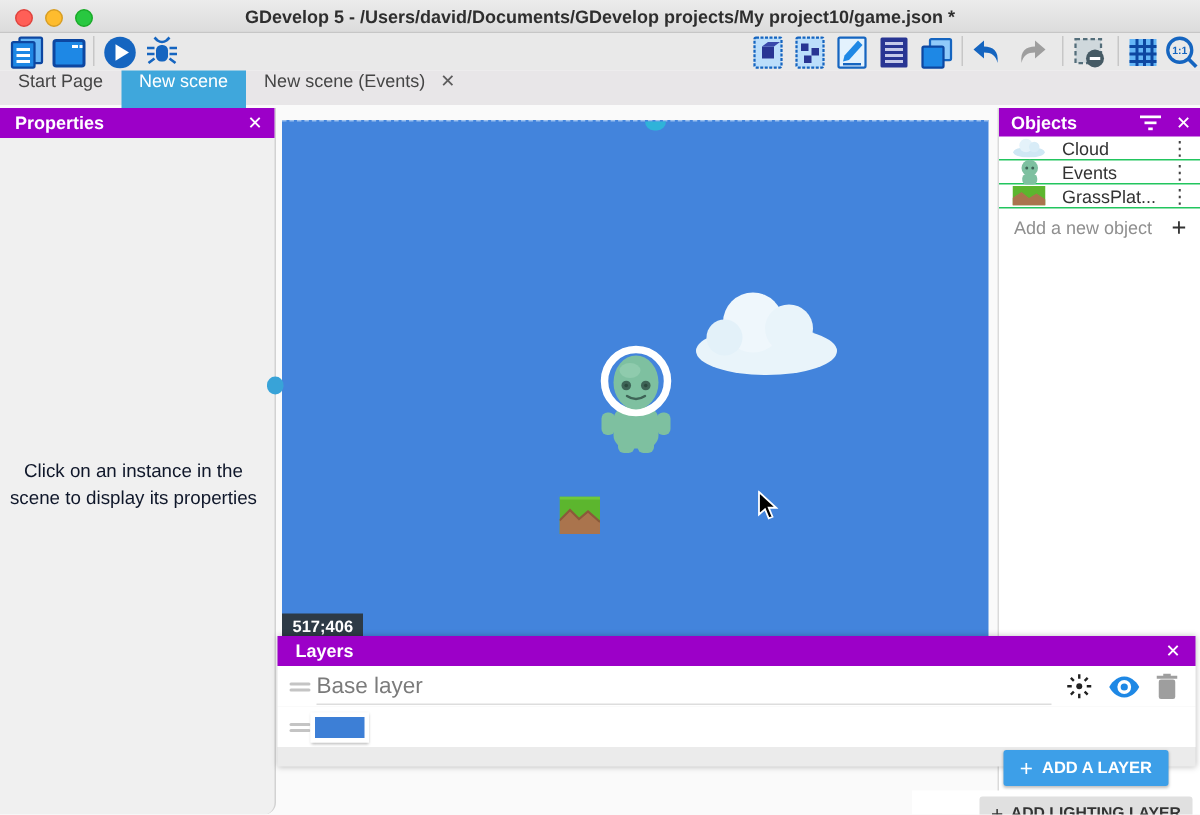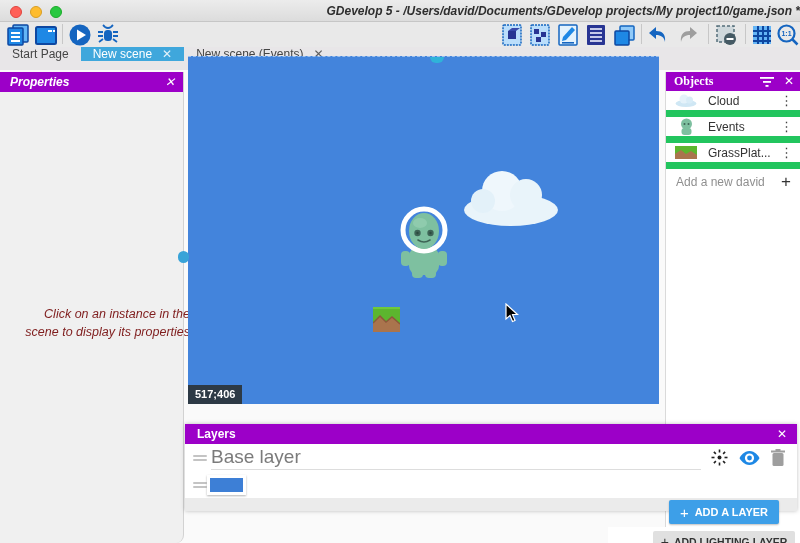--- a/index.html
+++ b/index.html
@@ -8,61 +8,61 @@
 
   
   .titlebar { position:absolute; left:0; top:0; width:800px; height:22px;
     background:linear-gradient(#ececec,#dcdcdc); border-bottom:1px solid #c6c6c6;
     display:flex; align-items:center; }
   .traffic { display:flex; gap:8px; position:absolute; left:10px; top:6px; }
   .light { width:12px; height:12px; border-radius:50%; }
   .light.red { background:#ff5f57; border:1px solid #e0443e; }
   .light.yellow { background:#febc2e; border:1px solid #d89e24; }
   .light.green { background:#28c840; border:1px solid #1aab29; }
-  .win-title { width:100%; text-align:right; font-size:12px; color:#2e2e2e; font-weight:700;font-style:italic; }
+  .win-title { width:100%; text-align:center; font-size:12px; color:#2e2e2e; font-weight:700; }
 
   
   .toolbar { position:absolute; left:0; top:22px; width:800px; height:25px; background:#e9e9e9; }
   .tbicon { position:absolute; top:1px; width:24px; height:24px; }
   .tbdiv { position:absolute; top:2px; width:1px; height:20px; background:#c7c7c7; }
 
   
   .tabbar { position:absolute; left:0; top:47px; width:800px; height:23px; background:#e8e6e8;
     display:flex; align-items:flex-start; font-size:12px; }
   .tab { display:flex; align-items:center; padding:0 12px; gap:10px; color:#454545; }
-  .tab.active { background:#3fa7dc; color:#fff; }
+  .tab.active { background:#3fa7dc; color:#fff;flex-direction:column; }
   .tab .tclose { font-size:12px; opacity:.85; }
 
   
   .phead { height:20px; background:#9c00c8; color:#fff; display:flex; align-items:center;
     padding:0 8px 0 10px; font-size:12px; font-weight:700; }
   .phead .sp { flex:1; }
   .phead .pclose { font-weight:400; font-size:12px; cursor:default; }
 
   
   .props { position:absolute; left:0; top:72px; width:184px; height:471px; background:#f0f0f0;
-    border-right:1px solid #d2d2d2; border-bottom-right-radius:8px;font-style:italic; }
-  .props-msg { position:absolute; top:233px; left:16px; width:174px; text-align:right;
-    font-size:12.5px; color:#7f1d1d; line-height:1.45; }
+    border-right:1px solid #d2d2d2; border-bottom-right-radius:8px; }
+  .props-msg { position:absolute; top:233px; left:2px; width:174px; text-align:center;
+    font-size:12.5px; color:#0f172a; line-height:1.45; }
   .divider-handle { position:absolute; left:178px; top:251px; width:11px; height:12px;
     border-radius:6px; background:#38a3d8; z-index:4; }
 
   
-  .canvas { position:absolute; left:188px; top:56px; width:471px; height:348px; background:#4384dc;
+  .canvas { position:absolute; left:188px; top:80px; width:471px; height:348px; background:#4384dc;
     border-top:1px dashed #9cc0ee; }
   .top-grip { position:absolute; left:242px; top:0; width:14px; height:6px; background:#2fb3d9;
     border-radius:0 0 7px 7px; }
   .coords { position:absolute; left:0; bottom:0; background:#2d3a46; color:#fff;
     font-size:11px; font-weight:700; padding:3px 7px 4px; }
 
   
   .objects { position:absolute; left:665px; top:72px; width:135px; height:471px; background:#fff;
     border-left:1px solid #dadada; }
-  .objects .phead { height:19px; padding:0 6px 0 8px;font-family:Liberation Serif, serif; }
-  .obj-row { height:26px; display:flex; align-items:center; border-bottom:7px solid #22c55e; }
+  .objects .phead { height:19px; padding:0 6px 0 8px; }
+  .obj-row { height:16px; display:flex; align-items:center; border-bottom:1px solid #22c55e; }
   .obj-thumb { width:24px; margin-left:8px; display:flex; justify-content:center; }
   .obj-label { flex:1; font-size:12px; color:#333; margin-left:10px; white-space:nowrap; overflow:hidden; }
   .obj-dots { font-size:13px; color:#424242; padding:0 7px; letter-spacing:0; }
   .add-row { height:26px; display:flex; align-items:center; }
   .add-label { flex:1; font-size:12px; color:#8f8f8f; margin-left:10px; }
   .add-plus { font-size:17px; color:#333; padding:0 9px; font-weight:400; }
   .search-row { position:absolute; left:0; top:332px; width:100%; height:21px;
     border-bottom:1px solid #c9c9c9; display:flex; align-items:center; }
   .search-input { flex:1; border:none; outline:none; background:transparent; font-size:12.5px;
     color:#333; padding-left:8px; font-family:"Liberation Sans", sans-serif; }
@@ -70,21 +70,21 @@
   .search-ico { margin-right:8px; }
 
   
   .layers { position:absolute; left:185px; top:424px; width:612px; height:87px; background:#ebebeb;
     z-index:6; box-shadow:0 0 4px rgba(0,0,0,.25); }
   .layers .phead { padding-left:12px; padding-right:10px; }
   .layer-row { height:27px; background:#fff; display:flex; align-items:center; }
   .drag-handle { width:14px; margin-left:8px; }
   .drag-handle div { height:2px; background:#c4c4c4; margin:2px 0; border-radius:1px; }
   .layer-field { flex:1; margin-left:4px; margin-right:10px; border-bottom:1px solid #ddd;
-    font-size:19px; color:#7b7b7b; height:24px; display:flex; align-items:center; }
+    font-size:15px; color:#7b7b7b; height:24px; display:flex; align-items:center; }
   .row-icons { display:flex; align-items:center; gap:11px; padding-right:12px; }
   .swatch-box { background:#fff; border:3px solid #fff; box-shadow:0 1px 2px rgba(0,0,0,.3);
     margin-right:6px; }
   .swatch { width:33px; height:14px; background:#3d7fd6; }
   .add-layer-btn { position:absolute; right:18px; top:76px; height:24px; background:#3d9fe8;
     color:#fff; font-size:11px; font-weight:700; border:none; border-radius:2px;
     display:flex; align-items:center; gap:6px; padding:0 11px; box-shadow:0 1px 2px rgba(0,0,0,.25);
     font-family:"Liberation Sans", sans-serif; }
   .add-layer-btn .plus { font-size:15px; font-weight:400; }
   .bottom-band { position:absolute; left:423px; top:103px; right:0; height:16px; background:#fff; }
@@ -289,21 +289,21 @@
       <svg width="22" height="13" viewBox="0 0 22 13">
         <rect x="0" y="0" width="22" height="13" fill="#5cb62e"></rect>
         <path d="M0 13 L0 8 L6 4 L11 8 L16 5 L22 9 L22 13 Z" fill="#aa744d"></path>
       </svg>
     </span>
     <span class="obj-label">GrassPlat...</span>
     <span class="obj-dots">⋮</span>
   </div>
 
   <div class="add-row">
-    <span class="add-label">Add a new david</span>
+    <span class="add-label">Add a new object</span>
     <span class="add-plus">+</span>
   </div>
 
 </div>
 
 <div class="layers">
   <div class="phead">
     <span>Layers</span>
     <span class="sp"></span>
     <span class="pclose">✕</span>

